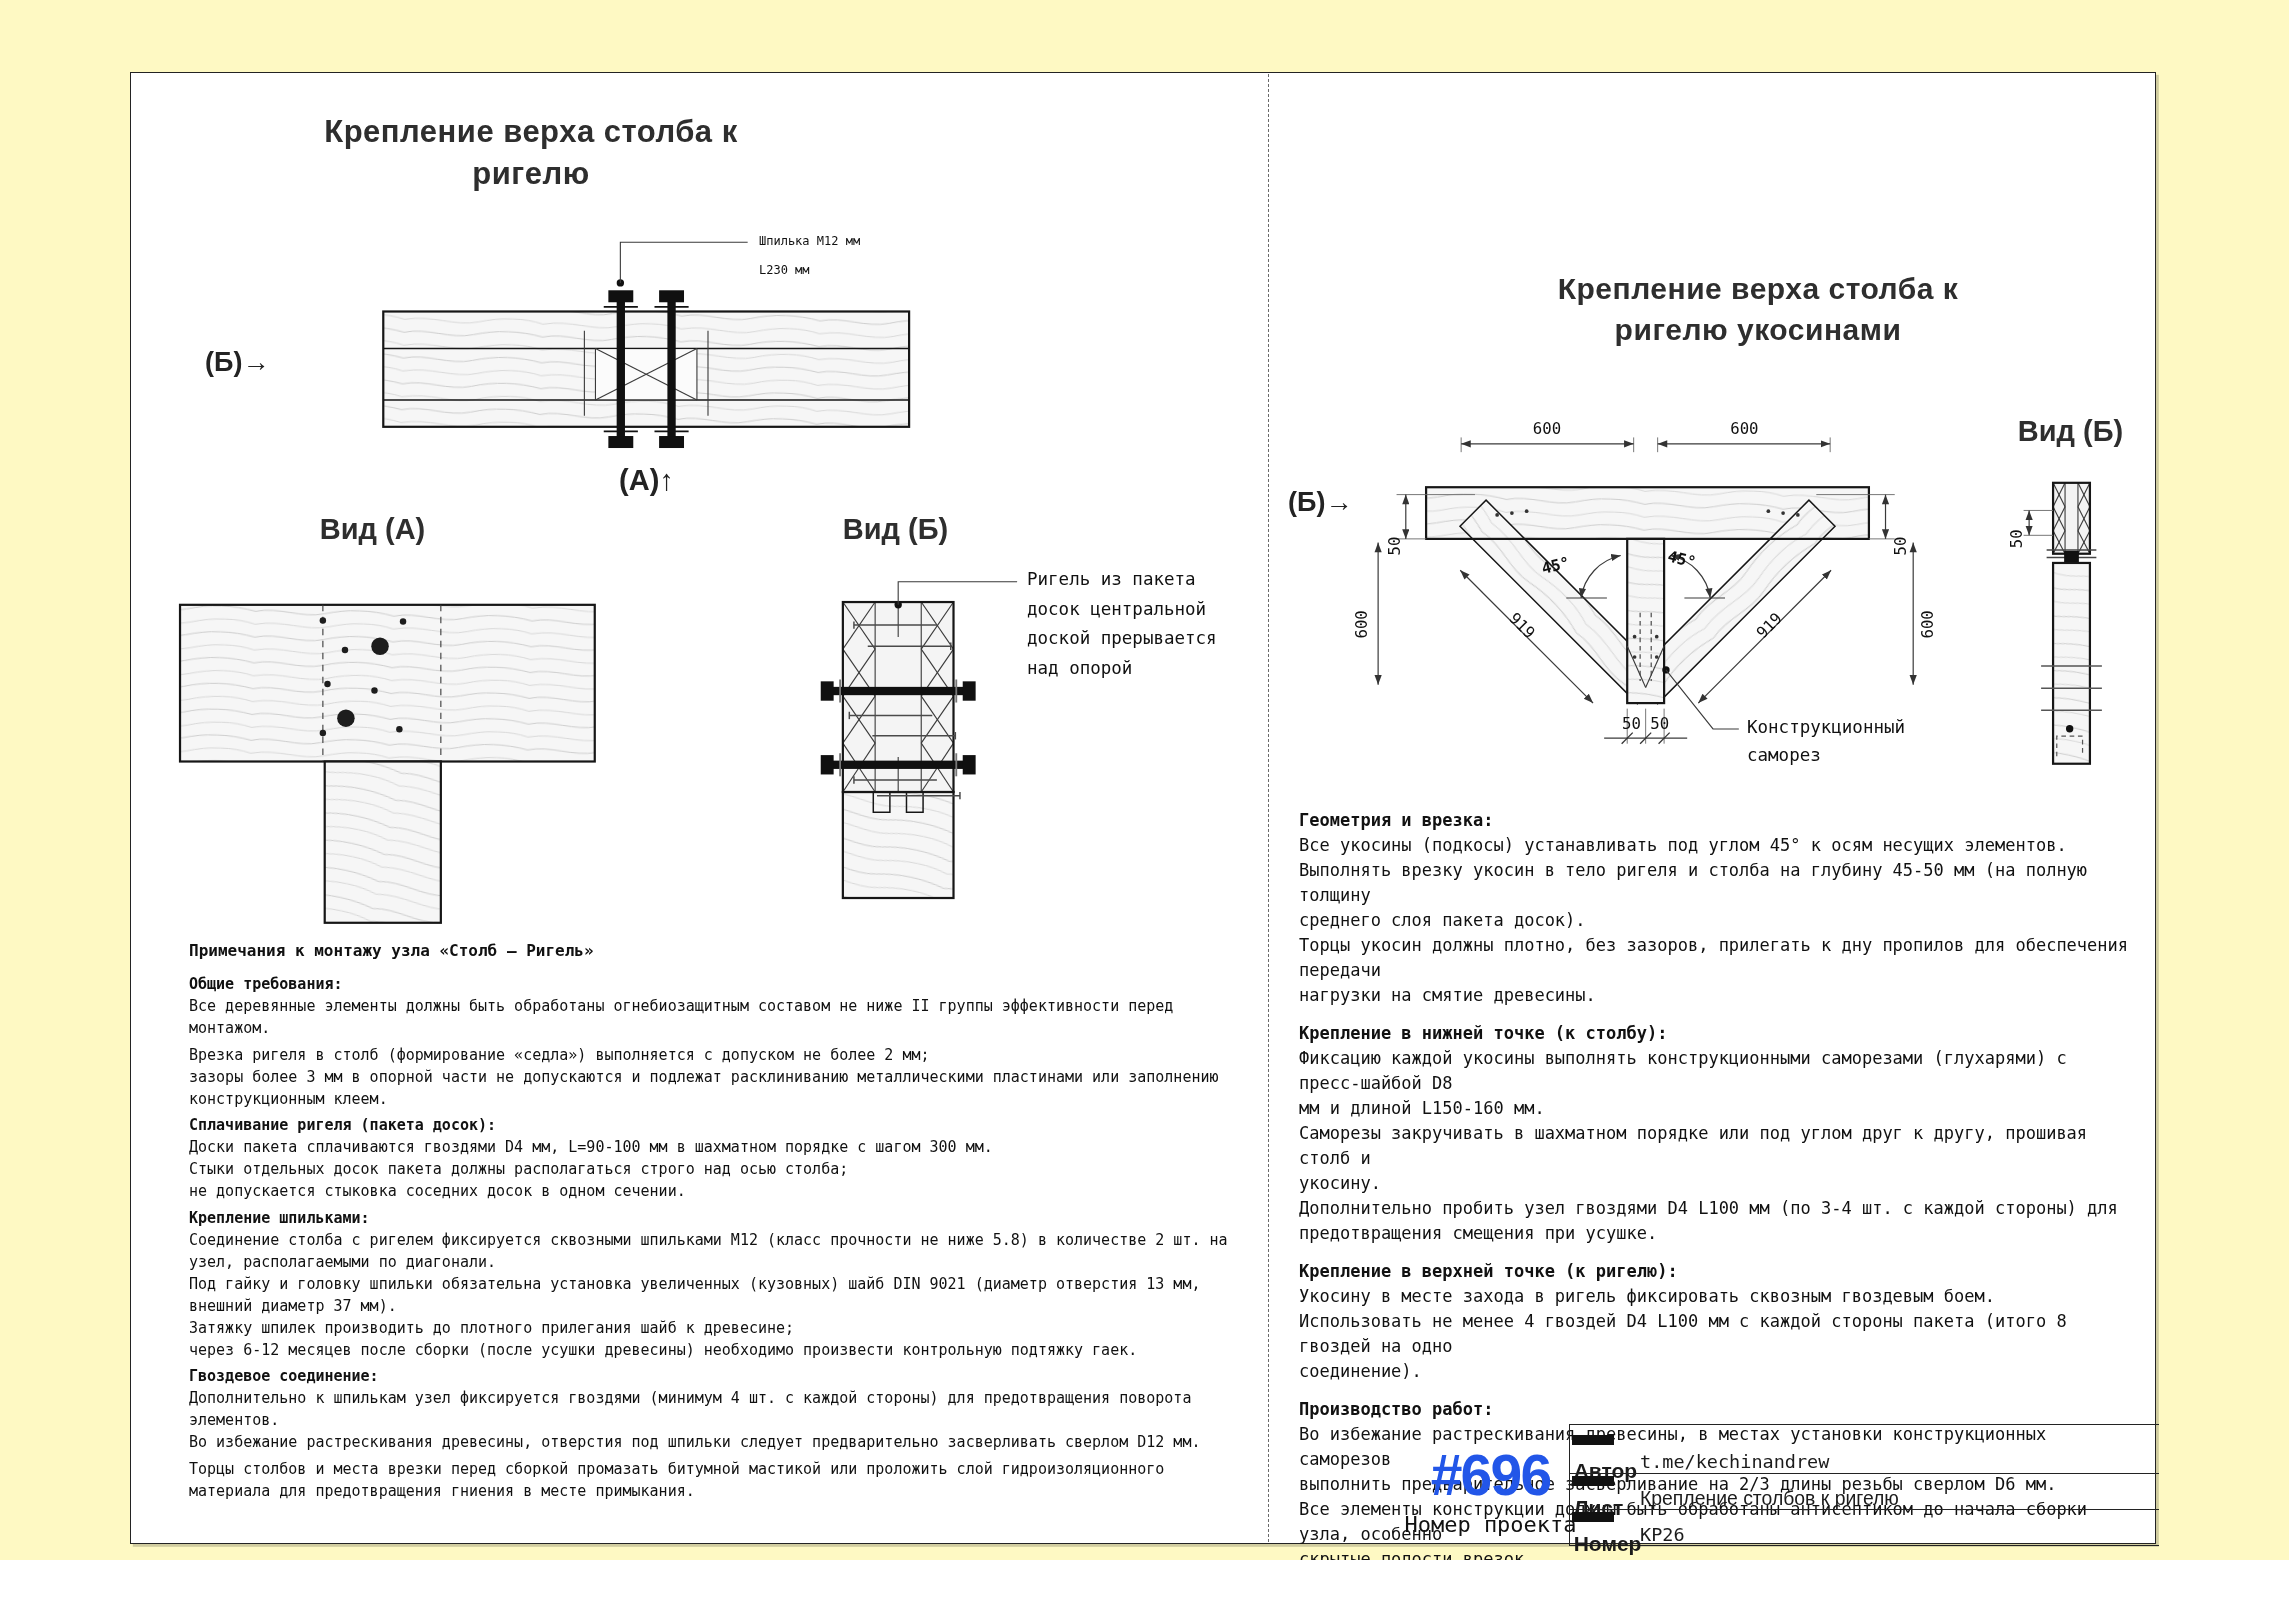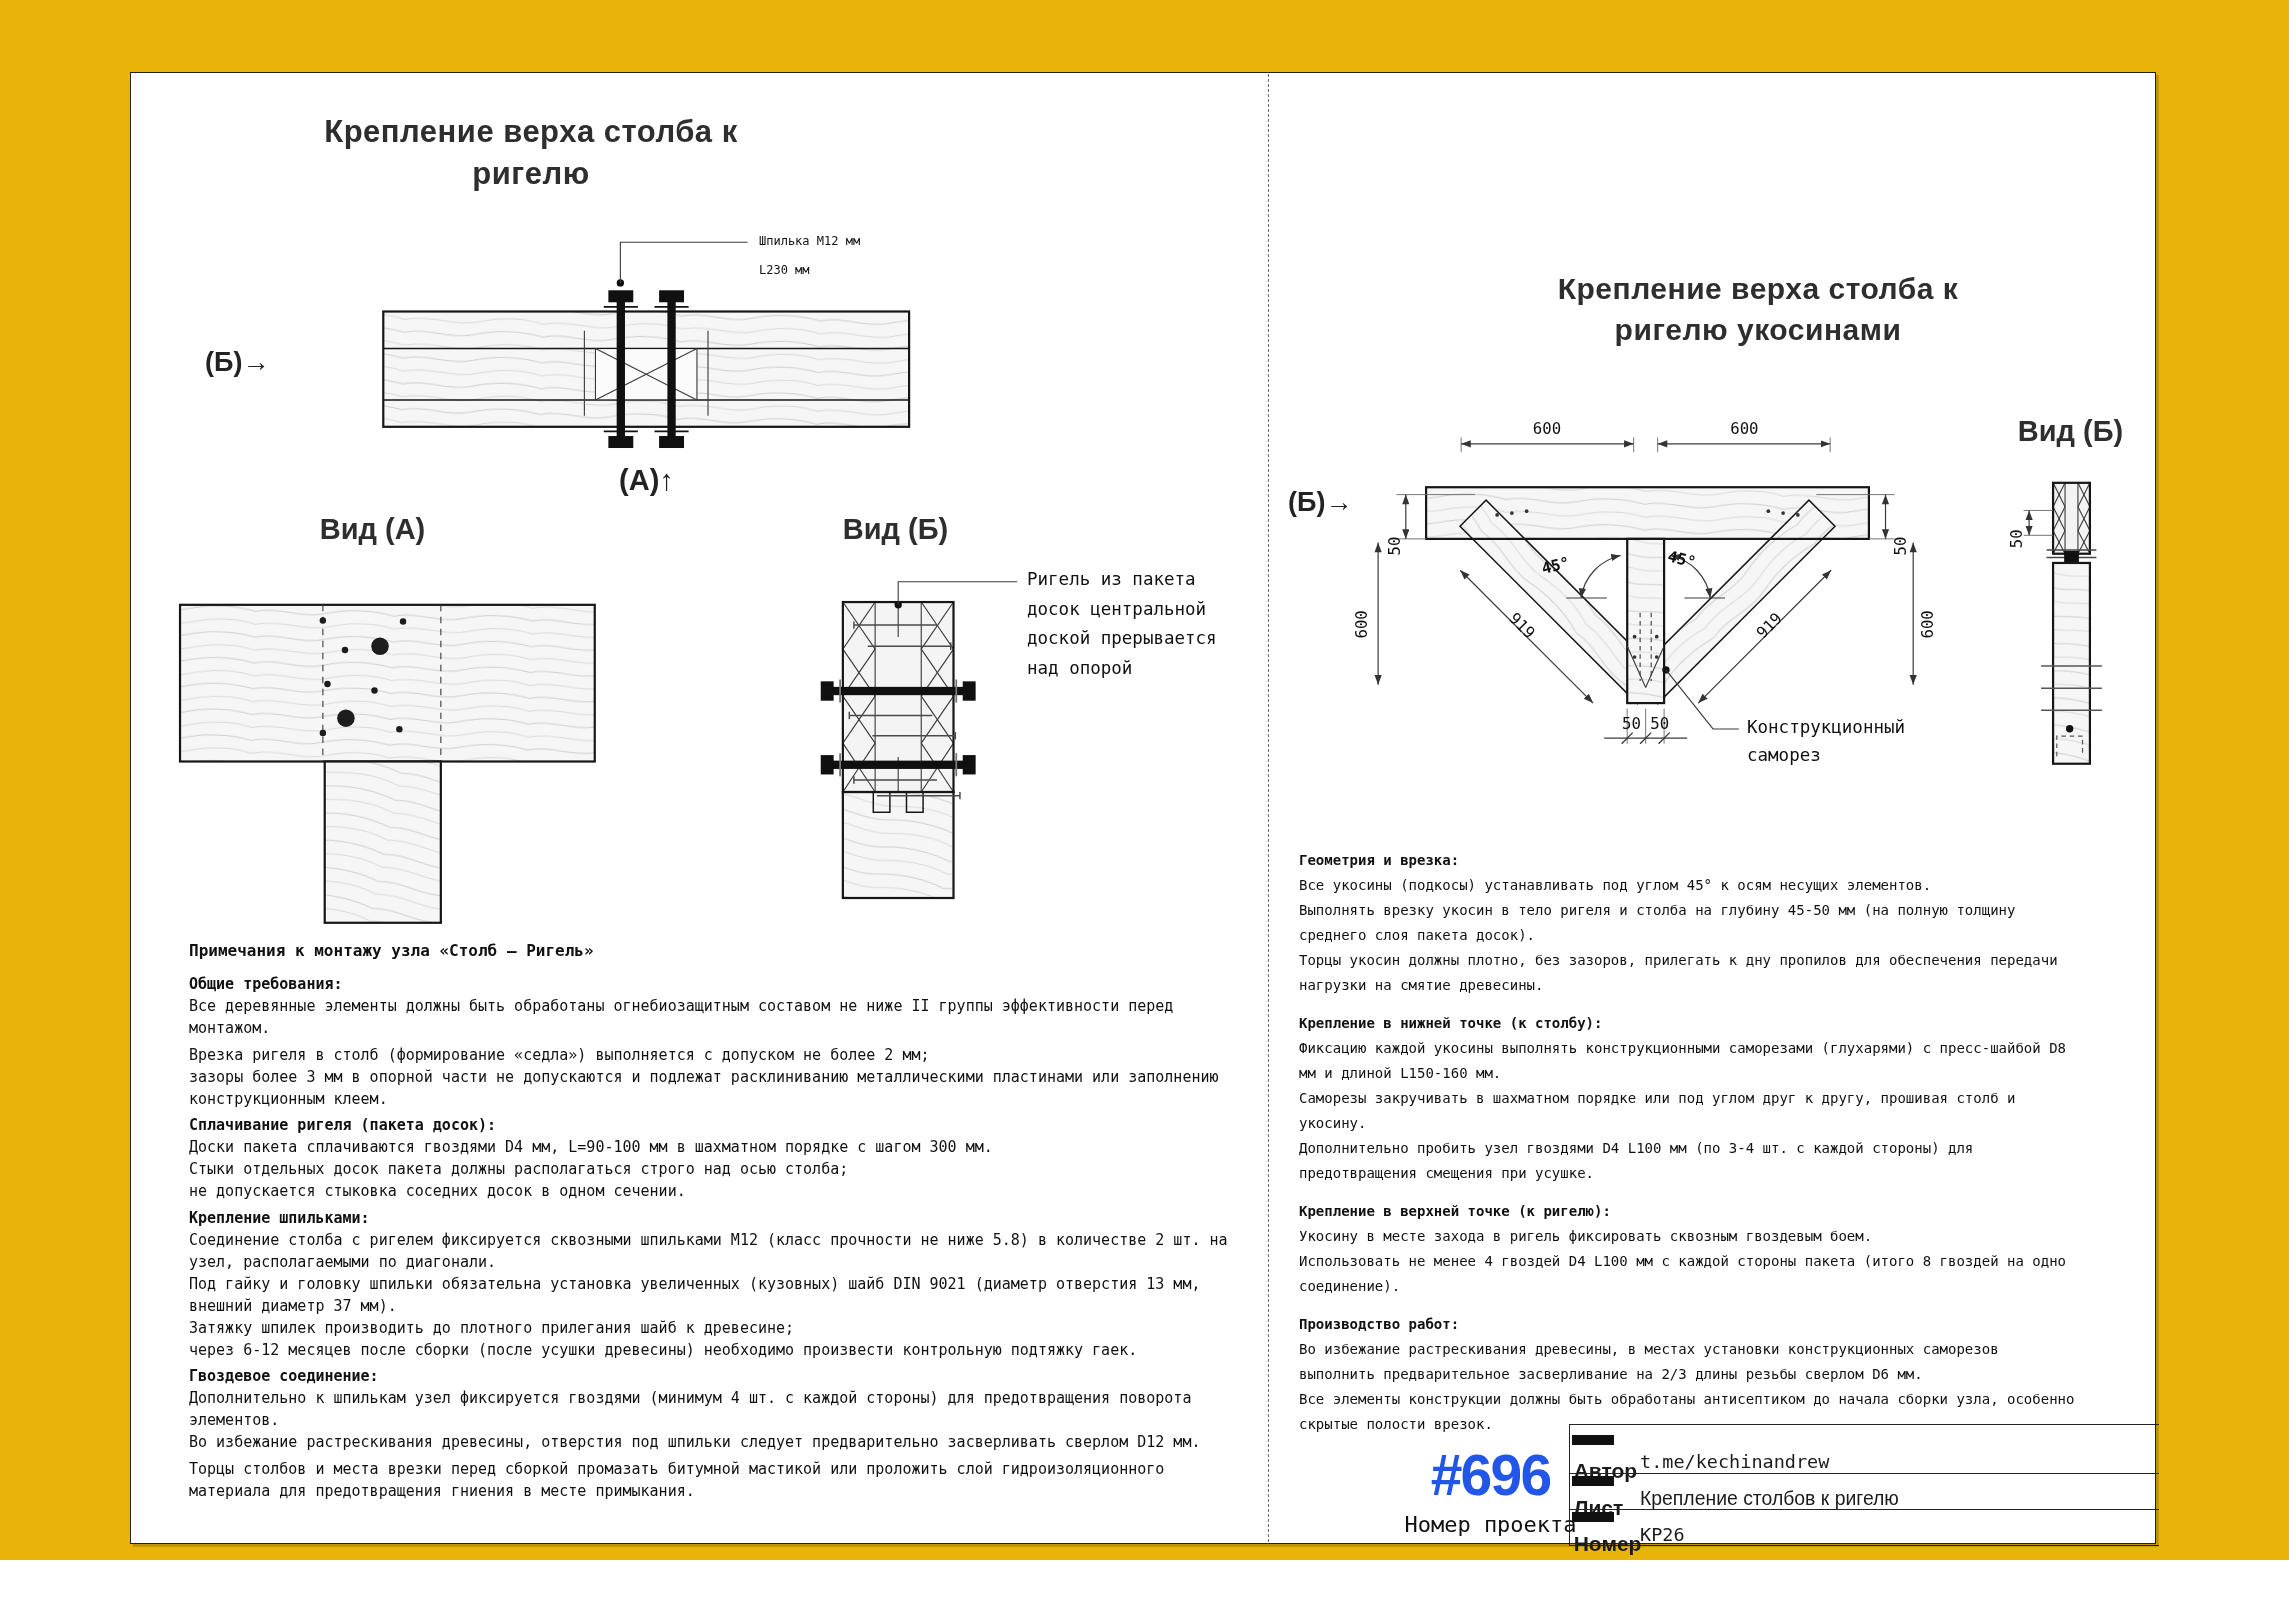--- a/index.html
+++ b/index.html
@@ -1,16 +1,16 @@
 <!DOCTYPE html>
 <html style="font-size:14.8px"><head>
 <meta charset="utf-8">
 <style>
   html,body{margin:0;padding:0;background:#ffffff;}
-  #page{position:relative;width:2290px;height:1560px;background:#eab308;overflow:hidden;
+  #page{position:relative;width:2290px;height:1560px;background:#fef9c3;overflow:hidden;
         font-family:"Liberation Sans",sans-serif;color:#1b1b1b;}
   .abs{position:absolute;}
   .mono{font-family:"DejaVu Sans Mono",monospace;}
   .sans{font-family:"Liberation Sans",sans-serif;}
   .pre{white-space:pre-line;}
   .center{text-align:center;}
 
   #sheet{left:130px;top:72px;width:2024px;height:1470px;border:1.8px solid #232323;
          box-shadow:2.8px 2.8px 0 rgba(0,0,0,.18);background:#fff;}
   #divider{left:1268px;top:74px;height:1468px;width:0;border-left:1.8px dashed #6a6a6a;}
@@ -21,21 +21,21 @@
 
   .callout{font-size:12px;line-height:29px;color:#111;}
   .notes{color:#111;}
   .notes .nt{font-weight:bold;}
   .sec{margin-top:0;}
   .sec-h{font-weight:bold;}
   .sec-h:empty{display:none;}
   #left-notes{font-size:15px;line-height:22px;}
   #left-notes .sec{margin-top:4.6px;}
   #left-notes .nt{font-size:16px;margin-bottom:11px;}
-  #right-notes{font-size:14px;line-height:25px;margin-top:40px;}
+  #right-notes{font-size:17px;line-height:25px;}
   #right-notes .sec{margin-top:13px;}
   #right-notes .sec:first-child{margin-top:0;}
 
   svg{position:absolute;overflow:visible;}
   svg text{font-family:"DejaVu Sans Mono",monospace;fill:#111;}
   .dim{stroke:#3a3a3a;stroke-width:1.3;fill:none;}
   .ext{stroke:#6b6b6b;stroke-width:1;fill:none;}
   .thin{stroke:#3a3a3a;stroke-width:1.2;fill:none;}
   .out{stroke:#161616;stroke-width:2.4;fill:none;}
   .out2{stroke:#161616;stroke-width:1.6;fill:none;}

